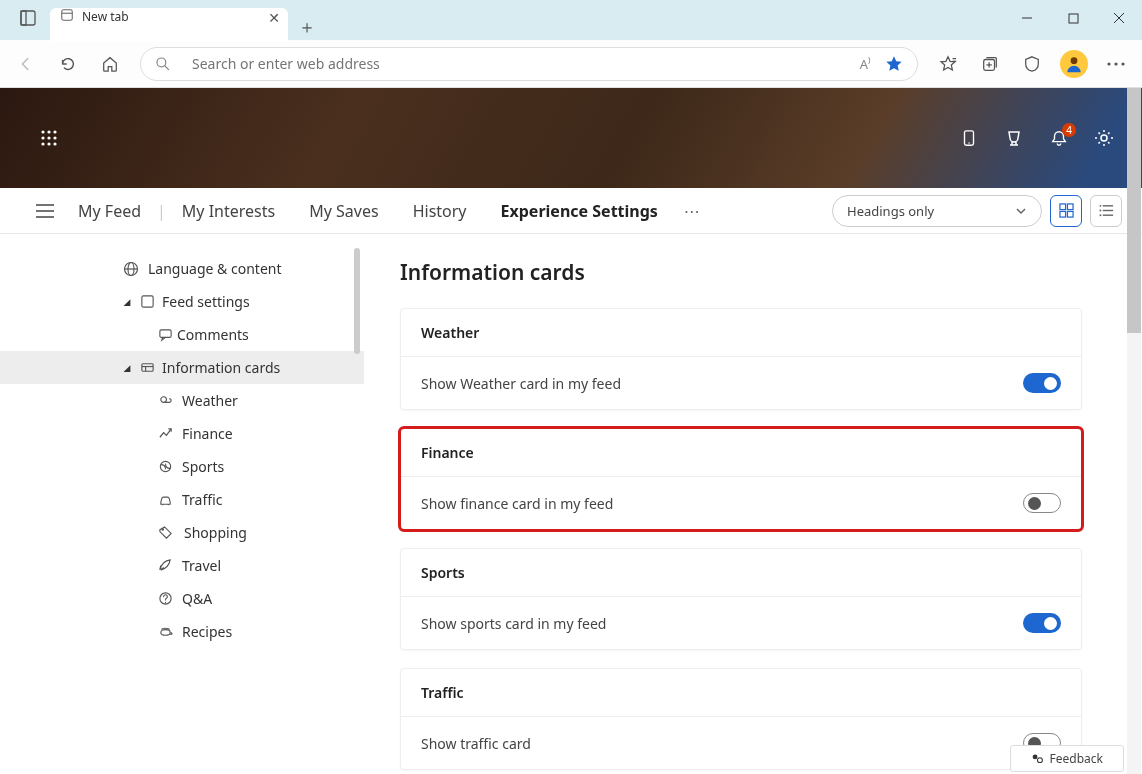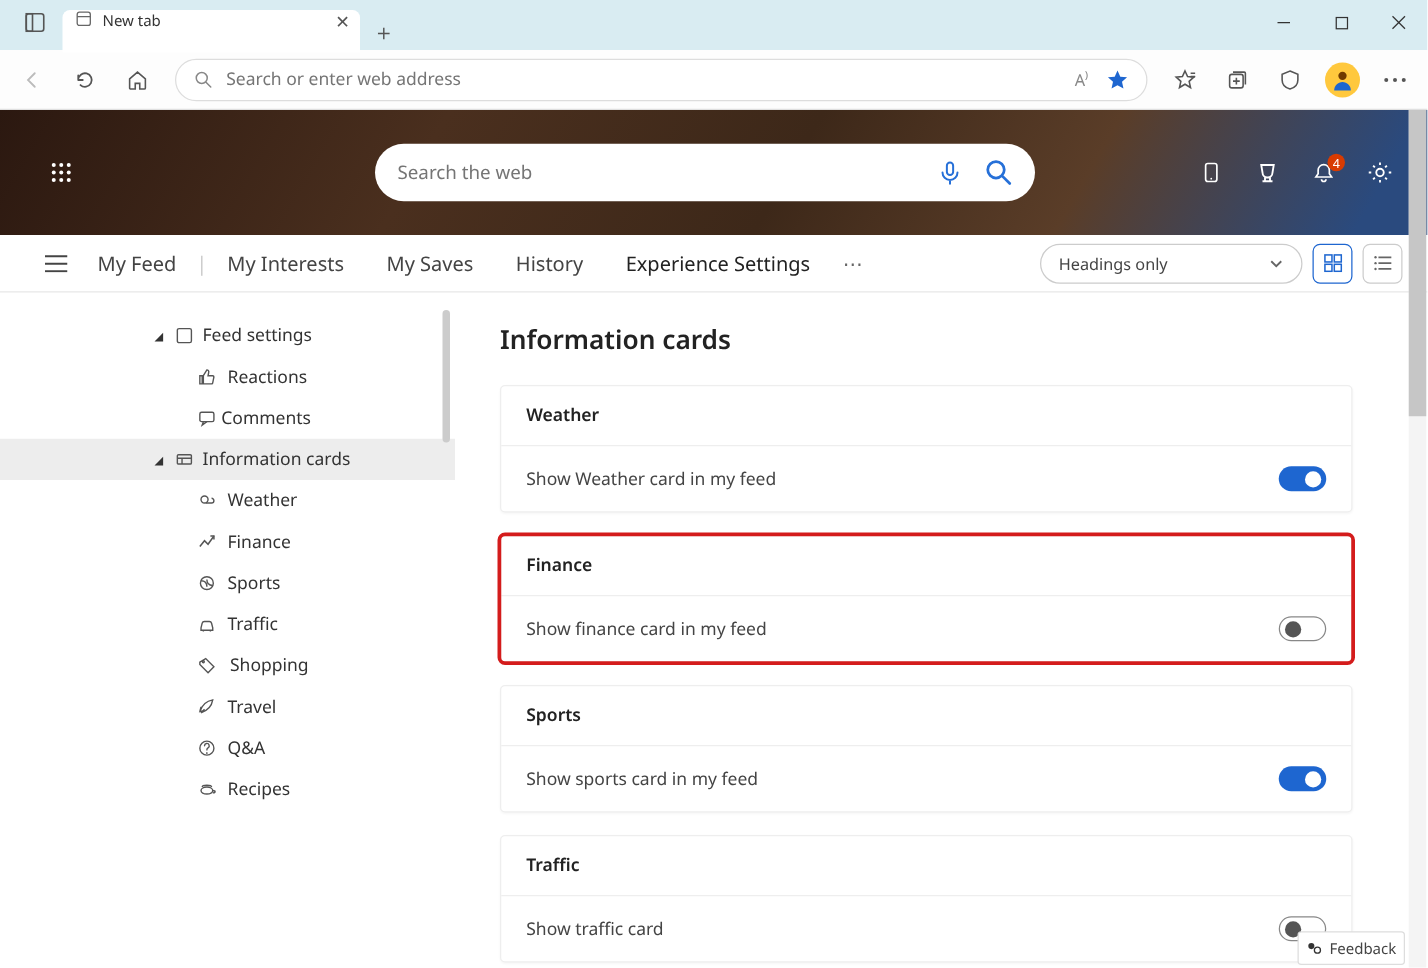--- a/index.html
+++ b/index.html
@@ -7,40 +7,40 @@
 .titlebar{height:40px;background:#d9ecf2;display:flex;align-items:center;padding:0 4px;position:relative}
 .tab-actions{position:absolute;left:20px;top:10px}
 .tab{position:absolute;left:50px;top:8px;background:#fff;border-radius:6px 6px 0 0;height:34px;width:238px;display:flex;align-items:flex-start;padding:0 10px;font-size:12px;color:#333;gap:8px}
 .tab-close{position:absolute;right:8px;font-size:14px;color:#555}
 .new-tab{position:absolute;left:298px;top:14px;font-size:18px;color:#555}
 .win-ctrl{position:absolute;right:0;top:0;display:flex}
 .win-btn{width:46px;height:36px;display:flex;align-items:center;justify-content:center;color:#333}
 .toolbar{height:48px;background:#fdfdfd;display:flex;align-items:center;padding:0 8px;gap:6px;border-bottom:1px solid #e0e0e0}
 .tb-btn{width:36px;height:36px;display:flex;align-items:center;justify-content:center;border-radius:4px;color:#555}
 .tb-btn.disabled{color:#bbb}
-.omnibox{flex:1;height:34px;background:#fff;border:1px solid #ddd;border-radius:17px;display:flex;align-items:center;padding:0 14px;gap:10px;margin:0 6px}
+.omnibox{flex:1;height:34px;background:#fff;border:1px solid #ddd;border-radius:17px;display:flex;align-items:center;padding:0 14px;gap:21px;margin:0 6px}
 .omnibox input{flex:1;border:none;outline:none;font-size:14px;color:#333}
 .omnibox .ob-right{display:flex;align-items:center;gap:14px;color:#888}
 .star-filled{color:#1e66d0}
 .avatar{width:28px;height:28px;border-radius:50%;background:#ffc83d;display:flex;align-items:center;justify-content:center}
 .avatar svg{width:20px;height:20px}
 .hero{height:100px;background:linear-gradient(120deg,#2b1810 0%,#4a2f1e 30%,#3d2819 55%,#5a3d28 75%,#2a4a7e 95%);position:relative;display:flex;align-items:center;padding:0 40px}
 .hero-grid{color:#fff;font-size:18px}
 .hero-search{position:absolute;left:300px;width:528px;height:46px;background:#fff;border-radius:23px;display:flex;align-items:center;padding:0 18px}
 .hero-search input{flex:1;border:none;outline:none;font-size:15px;color:#555}
 .hero-search .mic{color:#2670d8;margin-right:18px}
 .hero-search .sglass{color:#2670d8}
 .hero-right{position:absolute;right:28px;display:flex;align-items:center;gap:26px;color:#fff}
 .badge-rel{position:relative}
 .badge{position:absolute;top:-6px;right:-8px;background:#d83b01;color:#fff;font-size:10px;border-radius:8px;padding:0 4px;line-height:14px;min-width:14px;text-align:center}
 .subnav{height:46px;border-bottom:1px solid #e8e8e8;display:flex;align-items:center;padding:0 24px;gap:0;position:relative}
 .sub-ham{width:42px;display:flex;align-items:center;justify-content:center;color:#444}
 .subnav .nav-item{font-size:16px;color:#444;padding:0 12px}
 .subnav .nav-sep{color:#ccc;padding:0 4px}
-.subnav .nav-item.bold{font-weight:400;color:#222}
+.subnav .nav-item.bold{font-weight:700;color:#222}
 .sub-more{margin-left:14px;color:#666}
 .sub-right{position:absolute;right:20px;display:flex;align-items:center;gap:8px}
 .headings-dd{width:210px;height:32px;border:1px solid #ccc;border-radius:16px;display:flex;align-items:center;padding:0 14px;font-size:13px;color:#444;justify-content:space-between}
 .view-btn{width:32px;height:32px;border:1px solid #ccc;border-radius:6px;display:flex;align-items:center;justify-content:center;color:#666}
 .view-btn.active{border-color:#1e66d0;color:#1e66d0}
 .content{display:flex;height:540px;position:relative}
 .sidebar{width:364px;padding:18px 0 0 0;position:relative}
 .sb-scroll{position:absolute;right:4px;top:14px;width:6px;height:106px;background:#ccc;border-radius:3px}
 .sb-item{display:flex;align-items:center;height:33px;font-size:14px;color:#333;padding-left:0}
 .sb-item .caret{width:18px;display:flex;justify-content:center;font-size:9px;color:#333}
@@ -58,21 +58,21 @@
 .card-row{padding:16px 20px;display:flex;align-items:center;justify-content:space-between;font-size:14px;color:#444}
 .card.highlight{outline:3px solid #d41c1c;outline-offset:-1px}
 .toggle{width:38px;height:20px;border-radius:10px;position:relative}
 .toggle.on{background:#1e66d0}
 .toggle.off{background:#fff;border:1px solid #888}
 .toggle .knob{position:absolute;width:13px;height:13px;border-radius:50%;top:3.5px}
 .toggle.on .knob{background:#fff;right:4px}
 .toggle.off .knob{background:#555;left:4px;top:2.5px}
 .page-scroll{position:absolute;right:1px;top:88px;width:14px;height:686px;background:#f4f4f4}
 .page-thumb{position:absolute;width:14px;height:245px;background:#c6c6c6;top:0}
-.feedback{position:absolute;bottom:2px;right:18px;background:#fff;border:1px solid #ddd;border-radius:3px;padding:4px 6px;font-size:12px;display:flex;align-items:center;gap:6px;color:#444;z-index:5}
+.feedback{position:absolute;bottom:2px;right:18px;background:#fff;border:1px solid #ddd;border-radius:3px;padding:4px 20px;font-size:12px;display:flex;align-items:center;gap:6px;color:#444;z-index:5}
 svg{display:block}
 </style>
 </head>
 <body>
 
 <div class="titlebar">
   <div class="tab-actions">
     <svg width="16" height="16" viewBox="0 0 16 16">
         <rect x="1" y="1" width="14" height="14" rx="2" fill="none" stroke="#555" stroke-width="1.3"></rect>
         <rect x="1" y="1" width="5" height="14" fill="none" stroke="#555" stroke-width="1.3"></rect>
@@ -182,35 +182,20 @@
         <circle cx="9" cy="3" r="1.6" fill="#fff"></circle>
         <circle cx="15" cy="3" r="1.6" fill="#fff"></circle>
         <circle cx="3" cy="9" r="1.6" fill="#fff"></circle>
         <circle cx="9" cy="9" r="1.6" fill="#fff"></circle>
         <circle cx="15" cy="9" r="1.6" fill="#fff"></circle>
         <circle cx="3" cy="15" r="1.6" fill="#fff"></circle>
         <circle cx="9" cy="15" r="1.6" fill="#fff"></circle>
         <circle cx="15" cy="15" r="1.6" fill="#fff"></circle>
       </svg>
   </div>
-  <div class="hero-search">
-    <input placeholder="Search the web" style="">
-    <span class="mic">
-        <svg width="20" height="20" viewBox="0 0 20 20">
-          <rect x="7.5" y="2" width="5" height="10" rx="2.5" fill="none" stroke="currentColor" stroke-width="1.6"></rect>
-          <path d="M4 10a6 6 0 0 0 12 0M10 16v3" fill="none" stroke="currentColor" stroke-width="1.6" stroke-linecap="round"></path>
-        </svg>
-      </span>
-    <span class="sglass">
-        <svg width="22" height="22" viewBox="0 0 20 20">
-          <circle cx="8" cy="8" r="6" fill="none" stroke="currentColor" stroke-width="2"></circle>
-          <line x1="13" y1="13" x2="18" y2="18" stroke="currentColor" stroke-width="2" stroke-linecap="round"></line>
-        </svg>
-      </span>
-  </div>
   <div class="hero-right">
     <span>
         <svg width="18" height="18" viewBox="0 0 20 20">
           <rect x="5" y="2" width="10" height="16" rx="2" fill="none" stroke="#fff" stroke-width="1.5"></rect>
           <circle cx="10" cy="15.5" r="0.8" fill="#fff"></circle>
         </svg>
       </span>
     <span>
         <svg width="20" height="20" viewBox="0 0 20 20">
           <path d="M5 4h10l-1 6a4 4 0 0 1-8 0zM8 14h4v3H8zM6 17h8" fill="none" stroke="#fff" stroke-width="1.5"></path>
@@ -271,36 +256,38 @@
           <circle cx="1.5" cy="13" r="1" fill="currentColor"></circle>
         </svg>
       </div>
   </div>
 </div>
 
 <div class="content">
 
   <div class="sidebar">
     <div class="sb-scroll"></div>
+    <div class="sb-item lvl0">
+      <span class="ic">
+          <svg width="16" height="16" viewBox="0 0 16 16">
+            <circle cx="8" cy="8" r="6.5" fill="none" stroke="#555" stroke-width="1.2"></circle>
+            <ellipse cx="8" cy="8" rx="3" ry="6.5" fill="none" stroke="#555" stroke-width="1.2"></ellipse>
+            <line x1="1.5" y1="8" x2="14.5" y2="8" stroke="#555" stroke-width="1.2"></line>
+          </svg>
+        </span>
+      <span style="margin-left:6px">Language &amp; content</span>
+    </div>
     <div class="sb-item lvl1">
       <span class="caret">◢</span>
       <span class="ic">
           <svg width="15" height="15" viewBox="0 0 16 16">
             <rect x="2" y="2" width="12" height="12" rx="1.5" fill="none" stroke="#555" stroke-width="1.2"></rect>
           </svg>
         </span>
       <span style="margin-left:4px">Feed settings</span>
-    </div>
-    <div class="sb-item lvl2">
-      <span class="ic">
-          <svg width="15" height="15" viewBox="0 0 16 16">
-            <path d="M2 7h2v7H2zM5 7l3-5c1 0 2 1 1.5 2.5L9 7h4a1 1 0 0 1 1 1l-1 5a1 1 0 0 1-1 1H5z" fill="none" stroke="#555" stroke-width="1.2"></path>
-          </svg>
-        </span>
-      <span style="margin-left:6px">Reactions</span>
     </div>
     <div class="sb-item lvl2">
       <span class="ic">
           <svg width="15" height="15" viewBox="0 0 16 16">
             <rect x="2" y="3" width="12" height="8" rx="1.5" fill="none" stroke="#555" stroke-width="1.2"></rect>
             <path d="M5 11l-1 3 4-3" fill="none" stroke="#555" stroke-width="1.2"></path>
           </svg>
         </span>
       <span style="margin-left:1px">Comments</span>
     </div>

